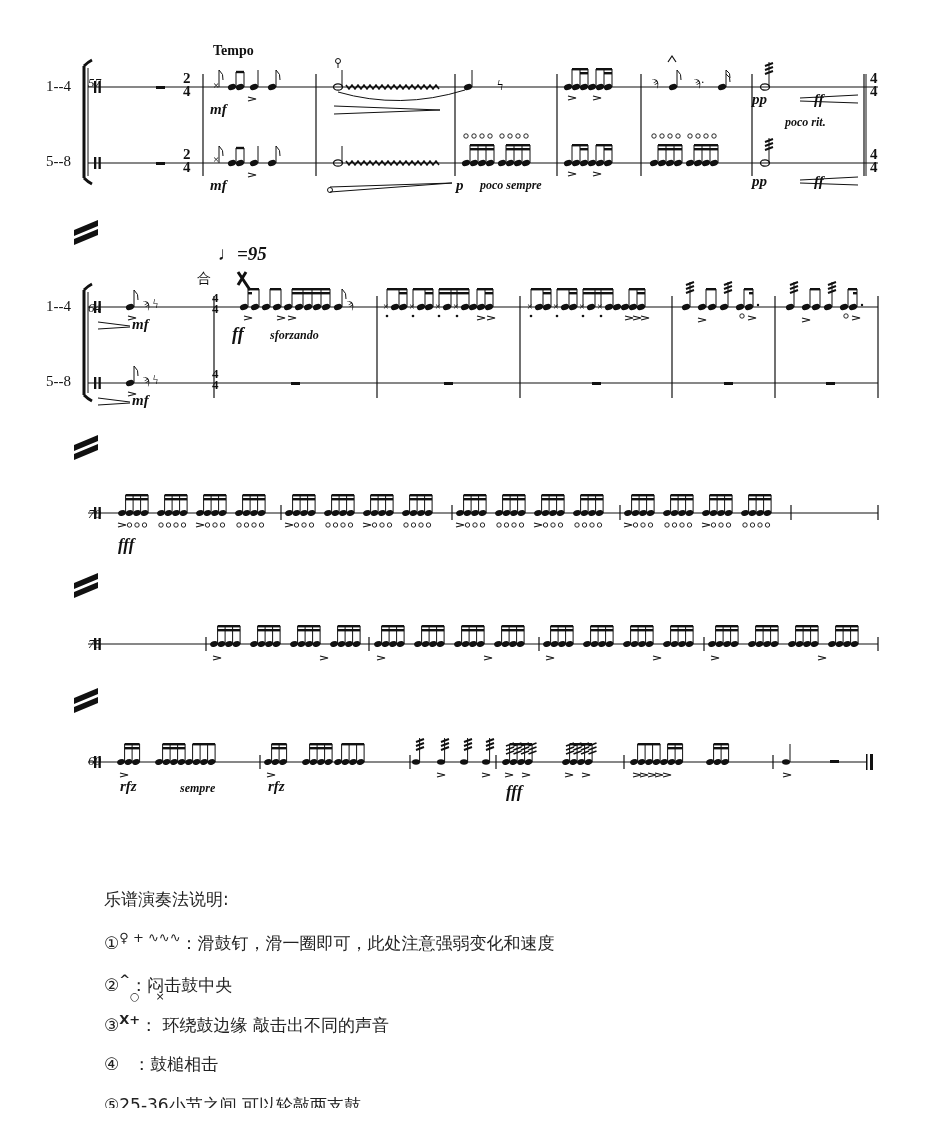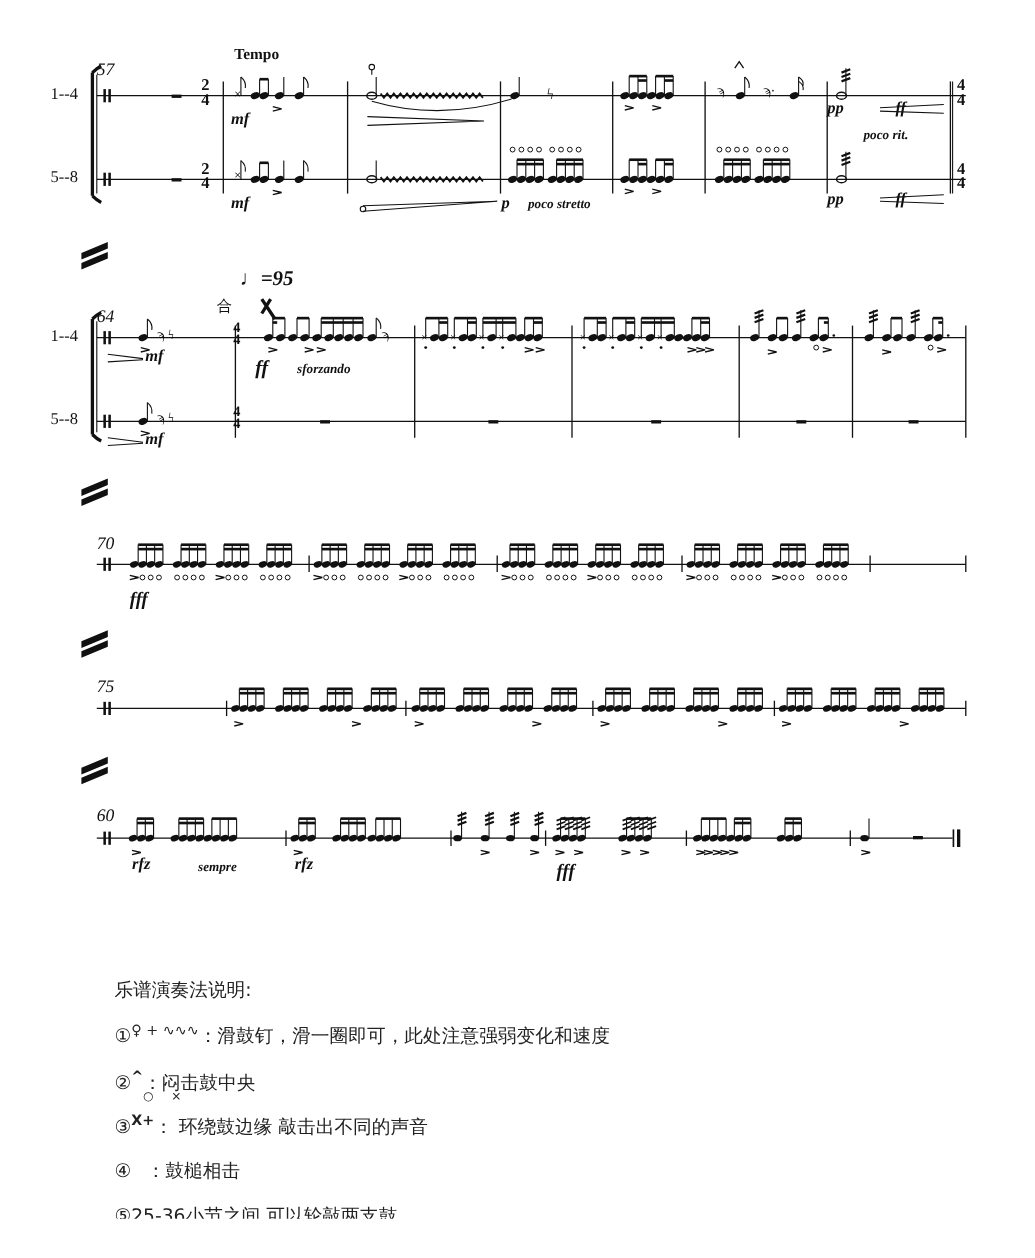--- a/index.html
+++ b/index.html
@@ -1,19 +1,19 @@
 <!DOCTYPE html>
 <html><head>
 <meta charset="utf-8">
 <style>
   html,body{margin:0;padding:0;background:#fff;}
   body{width:941px;height:1144px;position:relative;overflow:hidden;font-family:"Liberation Serif","DejaVu Serif",serif;color:#111;}
   svg.score{position:absolute;left:0;top:0;width:941px;height:860px;}
   .txt{position:absolute;white-space:nowrap;}
-  .mnum{font-style:italic;font-size:16px;}
+  .mnum{font-style:italic;font-size:13px;margin-top:20px;}
   .lbl{font-size:15px;}
   .dyn{font-style:italic;font-weight:bold;font-size:15px;font-family:"Liberation Serif",serif;}
   .expr{font-style:italic;font-weight:bold;font-size:12px;}
   .tempo{font-weight:bold;font-size:14px;}
   .legend{position:absolute;left:104px;font-family:"DejaVu Sans","Liberation Sans",sans-serif;font-size:17px;color:#222;}
   .legend .row{position:absolute;left:0;white-space:nowrap;}
   .sym{display:inline-block;font-size:13px;vertical-align:super;}
 </style>
 </head>
 <body>
@@ -1046,21 +1046,21 @@
 <span class="txt lbl" style="left:46px;top:78px;">1--4</span>
 <span class="txt lbl" style="left:46px;top:153px;">5--8</span>
 <span class="txt tempo" style="left:213px;top:43px;">Tempo</span>
 <span class="txt" style="left:183px;top:72px;font-weight:bold;font-size:15px;line-height:13px;text-align:center;"><span>2</span><br><span>4</span></span>
 <span class="txt" style="left:183px;top:148px;font-weight:bold;font-size:15px;line-height:13px;text-align:center;"><span>2</span><br><span>4</span></span>
 <span class="txt" style="left:870px;top:72px;font-weight:bold;font-size:15px;line-height:13px;"><span>4</span><br><span>4</span></span>
 <span class="txt" style="left:870px;top:148px;font-weight:bold;font-size:15px;line-height:13px;"><span>4</span><br><span>4</span></span>
 <span class="txt dyn" style="left:210px;top:101px;">mf</span>
 <span class="txt dyn" style="left:210px;top:177px;">mf</span>
 <span class="txt dyn" style="left:456px;top:177px;">p</span>
-<span class="txt expr" style="left:480px;top:178px;">poco stretto</span>
+<span class="txt expr" style="left:480px;top:178px;">poco sempre</span>
 <span class="txt dyn" style="left:752px;top:91px;">pp</span>
 <span class="txt dyn" style="left:814px;top:91px;">ff</span>
 <span class="txt expr" style="left:785px;top:115px;">poco rit.</span>
 <span class="txt dyn" style="left:752px;top:173px;">pp</span>
 <span class="txt dyn" style="left:814px;top:173px;">ff</span>
 
 <span class="txt mnum" style="left:88px;top:280px;">64</span>
 <span class="txt lbl" style="left:46px;top:298px;">1--4</span>
 <span class="txt lbl" style="left:46px;top:373px;">5--8</span>
 <span class="txt" style="left:218px;top:243px;font-weight:bold;font-style:italic;font-size:19px;">♩=95</span>

